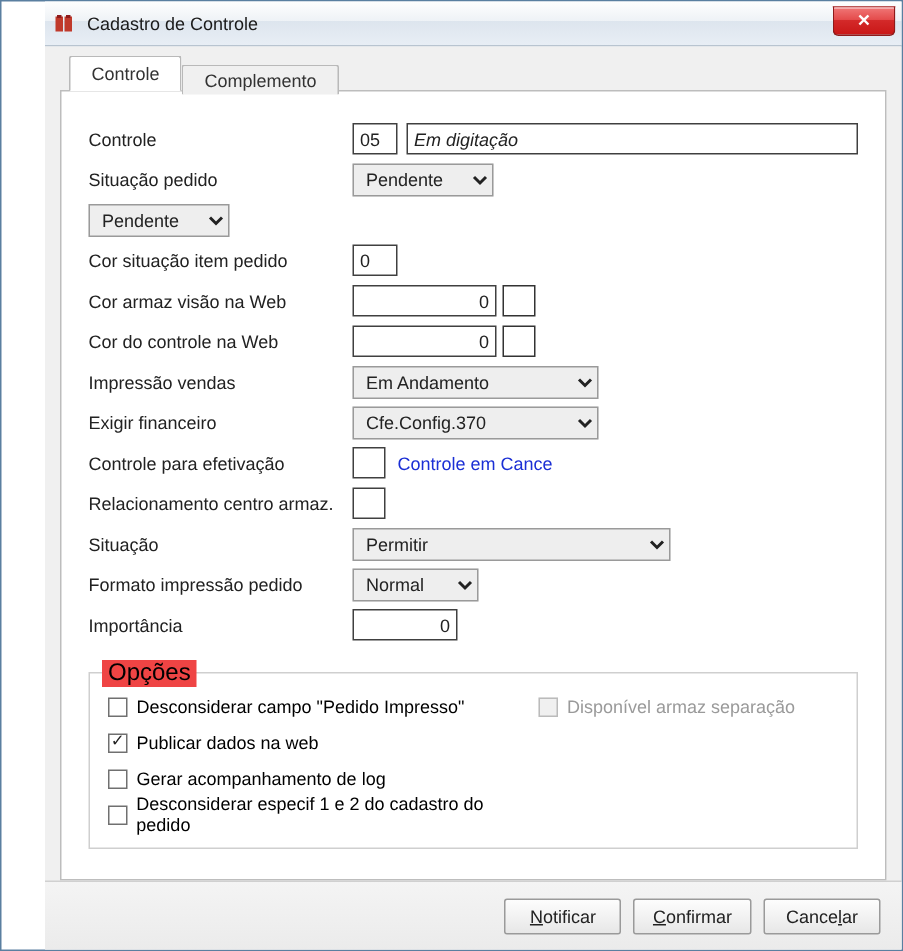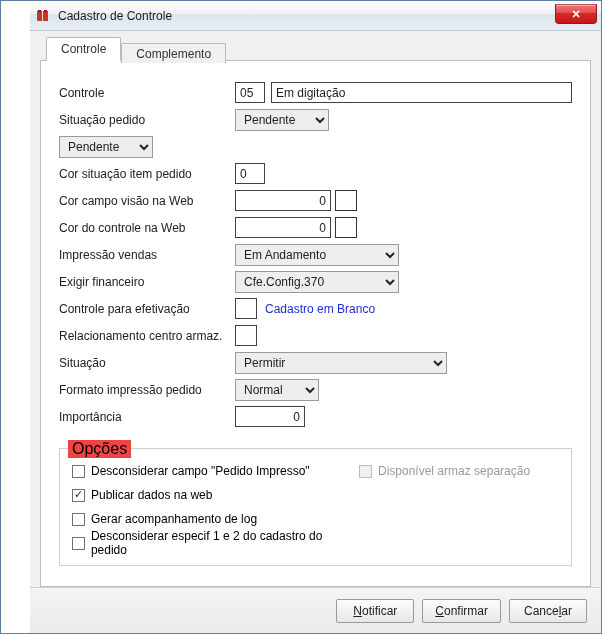--- a/index.html
+++ b/index.html
@@ -102,21 +102,21 @@
     font: inherit;
     color:#222;
     height:21px;
     border:1px solid #404040;
     background:#fff;
     padding: 1px 4px;
   }
   input.txt.small { width:42px; }
   input.txt.num { width:96px; text-align:right; }
   input.txt.num-s { width:70px; text-align:right; }
-  input.txt.wide { flex:1; margin-left:6px; }
+  input.txt.wide { flex:1; margin-left:6px;font-style:italic; }
   select.sel { background:#eee; border:1px solid #9a9a9a; height:22px; }
   .sel-md { width:94px; }
   .sel-lg { width:164px; }
   .sel-xl { width:212px; }
   .sel-sm { width:84px; }
   .colorbox {
     width:22px; height:21px;
     border:1px solid #333; background:#fff; margin-left:4px;
   }
   .fieldset {
@@ -210,21 +210,21 @@
             <option>Pendente</option>
           </select>
         </div>
 
         <div class="row">
           <div class="lbl">Cor situação item pedido</div>
           <input class="txt blue" style="width: 30px;" value="0">
         </div>
 
         <div class="row">
-          <div class="lbl">Cor campo visão na Web</div>
+          <div class="lbl">Cor armaz visão na Web</div>
           <input class="txt num blue" value="0" style="">
           <div class="colorbox"></div>
         </div>
 
         <div class="row">
           <div class="lbl">Cor do controle na Web</div>
           <input class="txt num blue" value="0" style="">
           <div class="colorbox"></div>
         </div>
 
@@ -238,21 +238,21 @@
         <div class="row">
           <div class="lbl">Exigir financeiro</div>
           <select class="sel sel-lg">
             <option>Cfe.Config.370</option>
           </select>
         </div>
 
         <div class="row">
           <div class="lbl">Controle para efetivação</div>
           <input class="txt" style="width: 22px;" value="">
-          <span class="desc-blue">Cadastro em Branco</span>
+          <span class="desc-blue">Controle em Cance</span>
         </div>
 
         <div class="row">
           <div class="lbl">Relacionamento centro armaz.</div>
           <input class="txt" style="width: 22px;" value="">
         </div>
 
         <div class="row">
           <div class="lbl">Situação</div>
           <select class="sel sel-xl">

